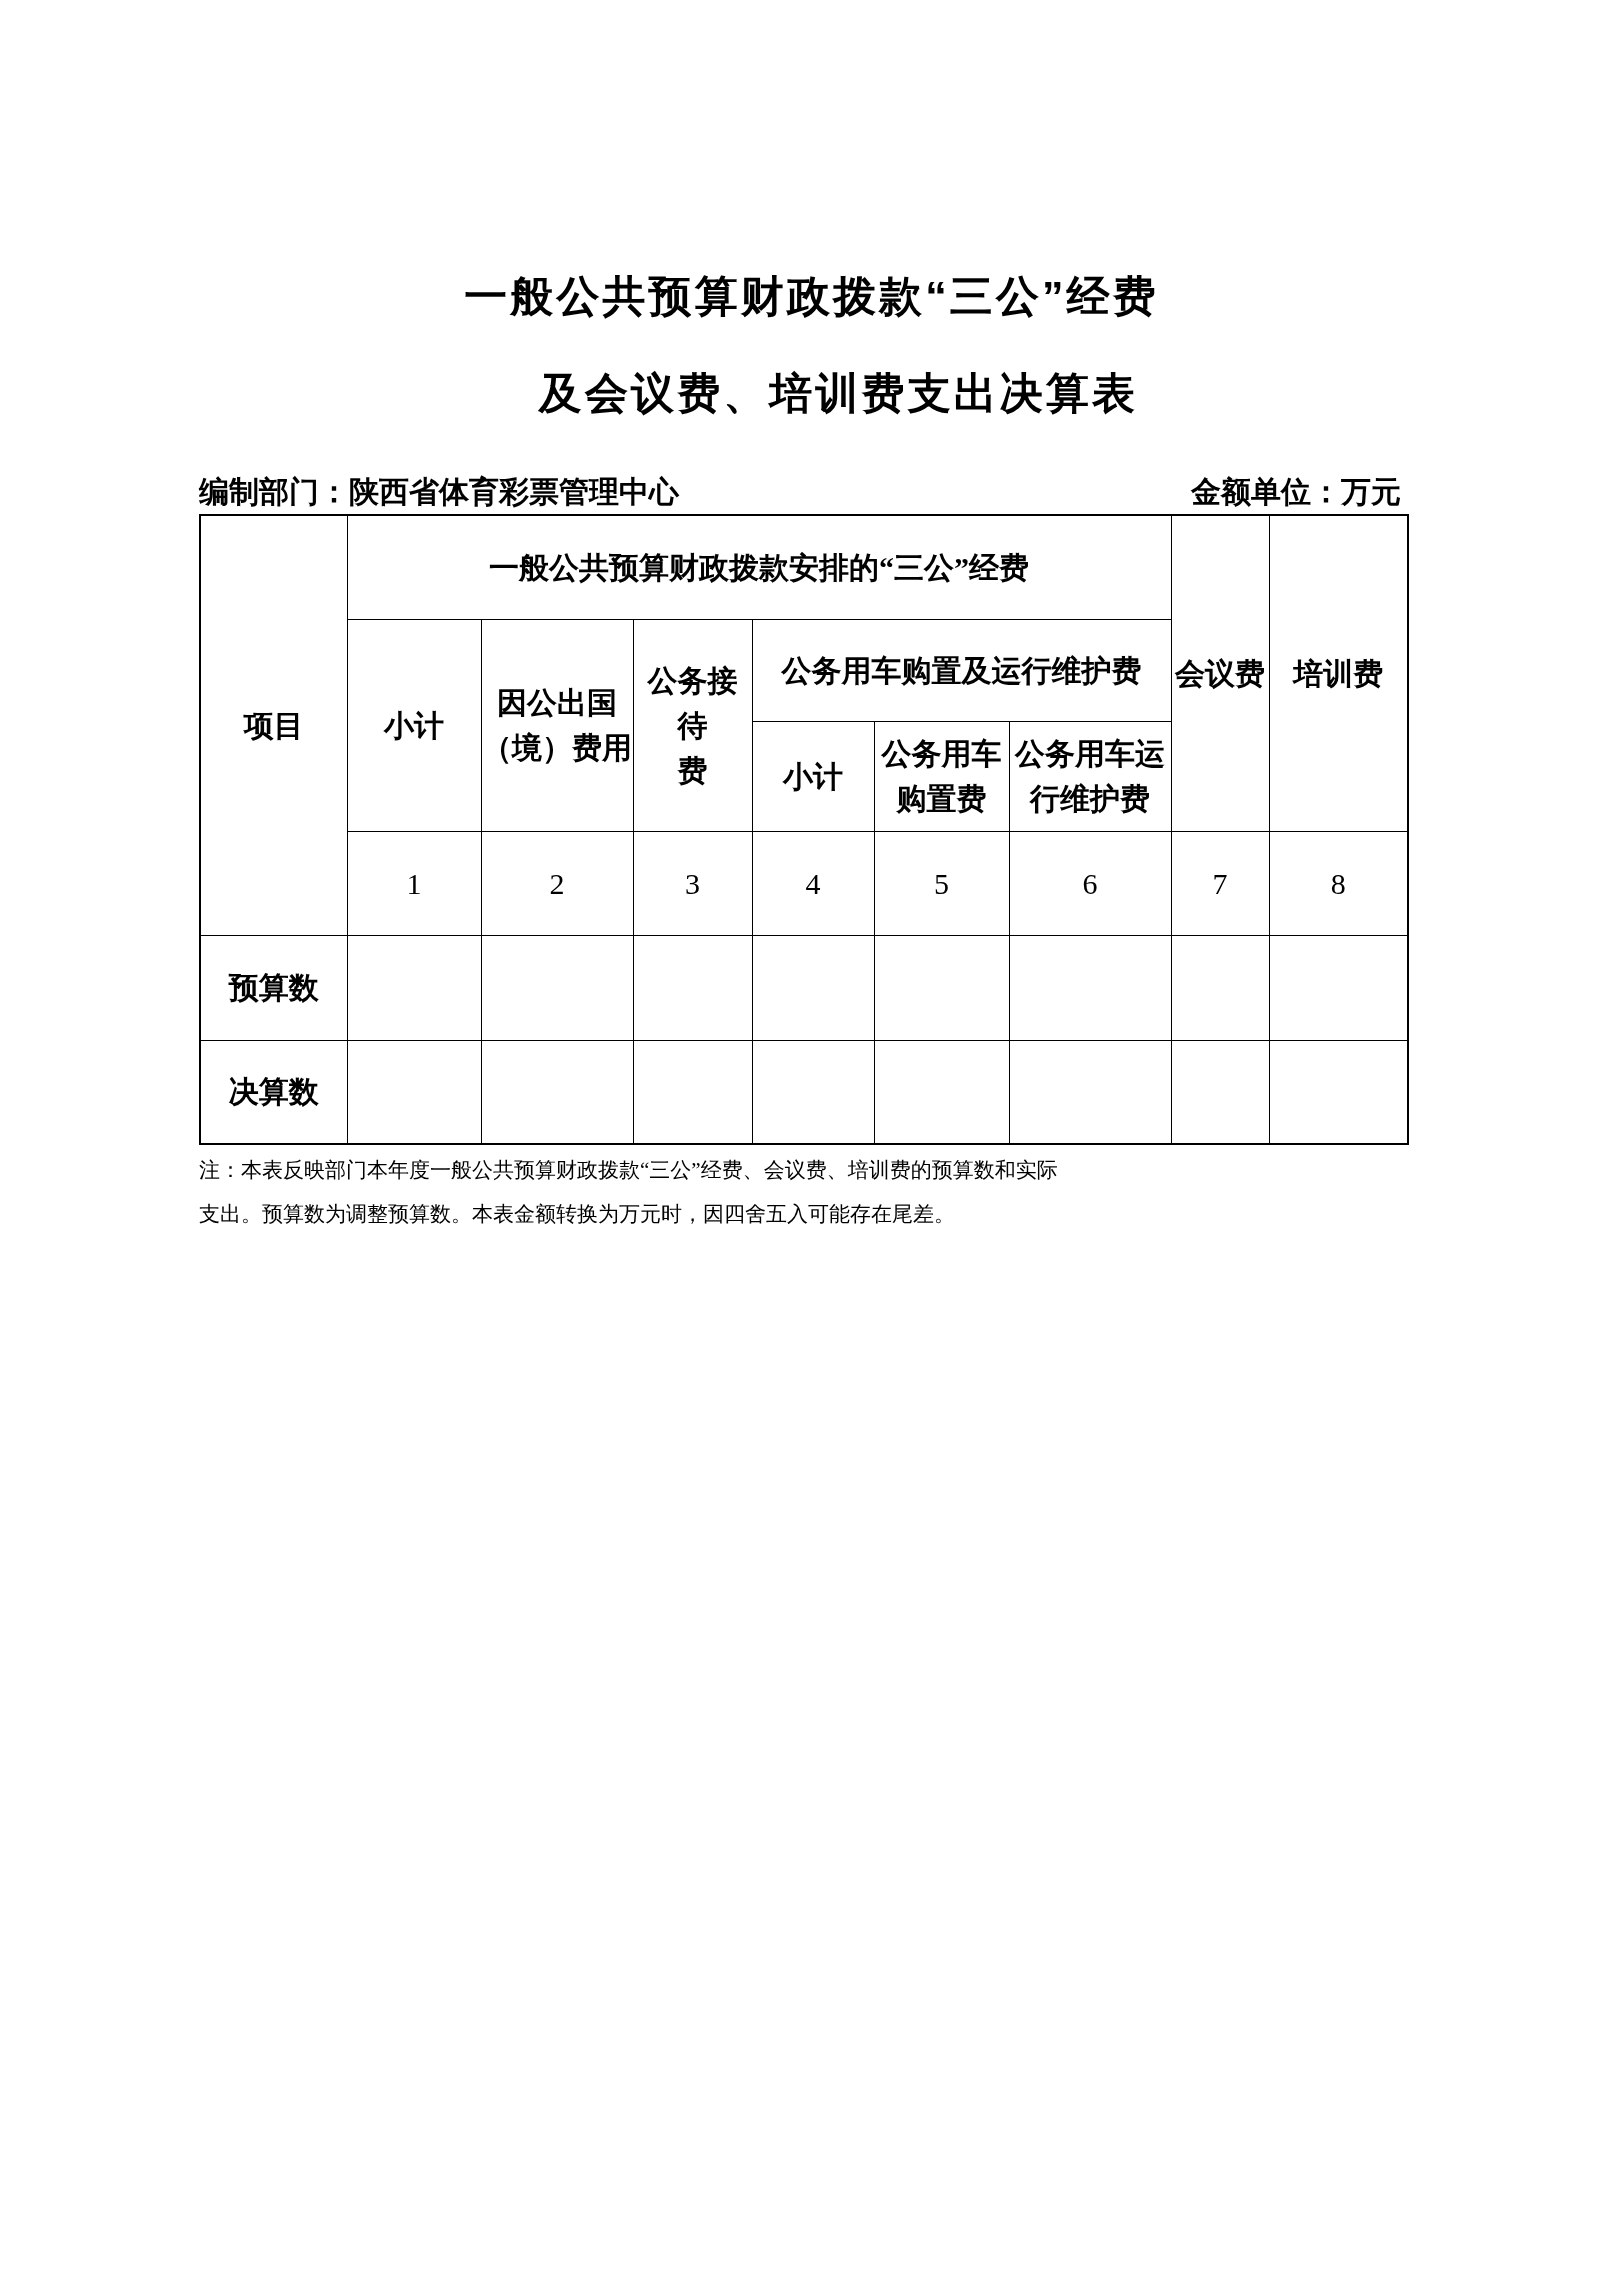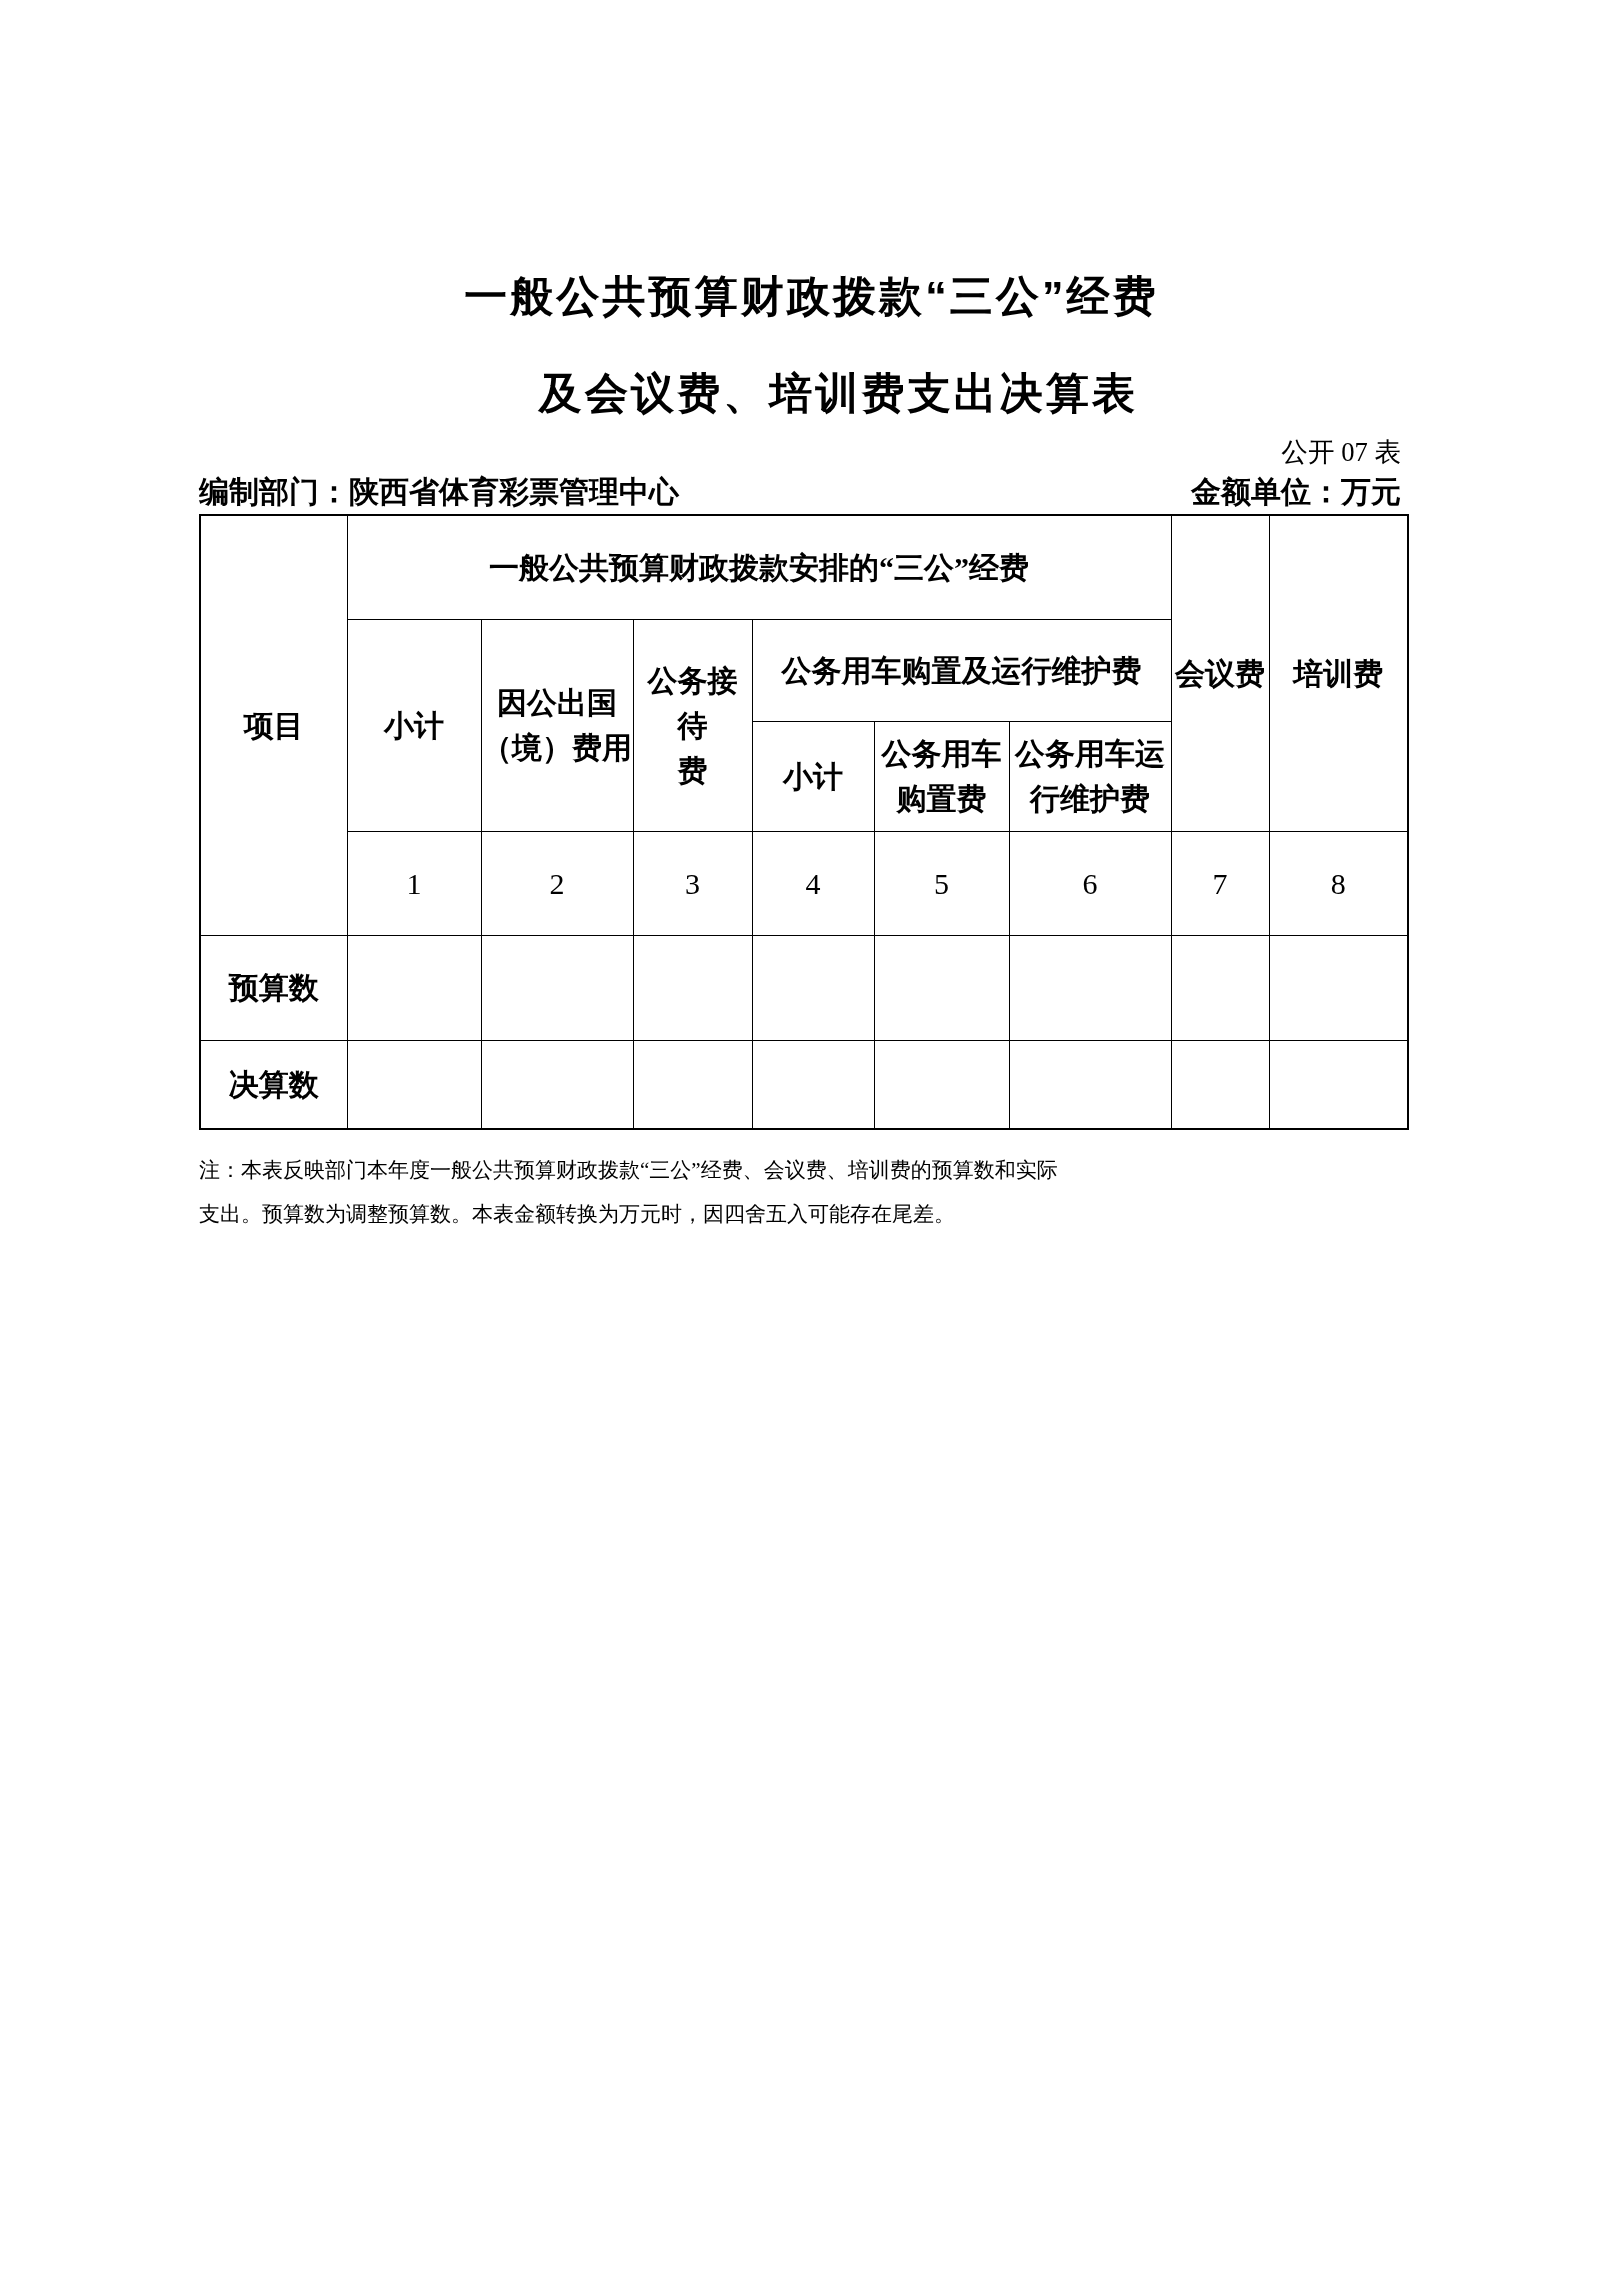--- a/index.html
+++ b/index.html
@@ -86,21 +86,21 @@
     font-size: 30px;
   }
   table.budget td.empty {
     font-weight: normal;
   }
   tr.r1 { height: 104px; }
   tr.r2 { height: 102px; }
   tr.r3 { height: 110px; }
   tr.r4 { height: 104px; }
   tr.r5 { height: 105px; margin-top: 8px; }
-  tr.r6 { height: 89px; }
+  tr.r6 { height: 104px; }
 
   
   .note {
     position: absolute;
     top: 1148px;
     left: 199px;
     width: 1227px;
     font-size: 21px;
     line-height: 44px;
     white-space: pre-line;
@@ -109,21 +109,20 @@
   }
 </style>
 </head>
 <body>
 
 <div class="sheet">
 
   <div class="doc-title-line1">一般公共预算财政拨款“三公”经费</div>
   <div class="doc-title-line2">及会议费、培训费支出决算表</div>
 
-  <div class="table-code">公开 07 表</div>
 
   <div class="meta-row">
     <div><span>编制部门：</span><span>陕西省体育彩票管理中心</span></div>
     <div><span>金额单位：</span><span>万元</span></div>
   </div>
 
   <table class="budget">
     <colgroup>
       <col style="width:147px">
       <col style="width:134px">

